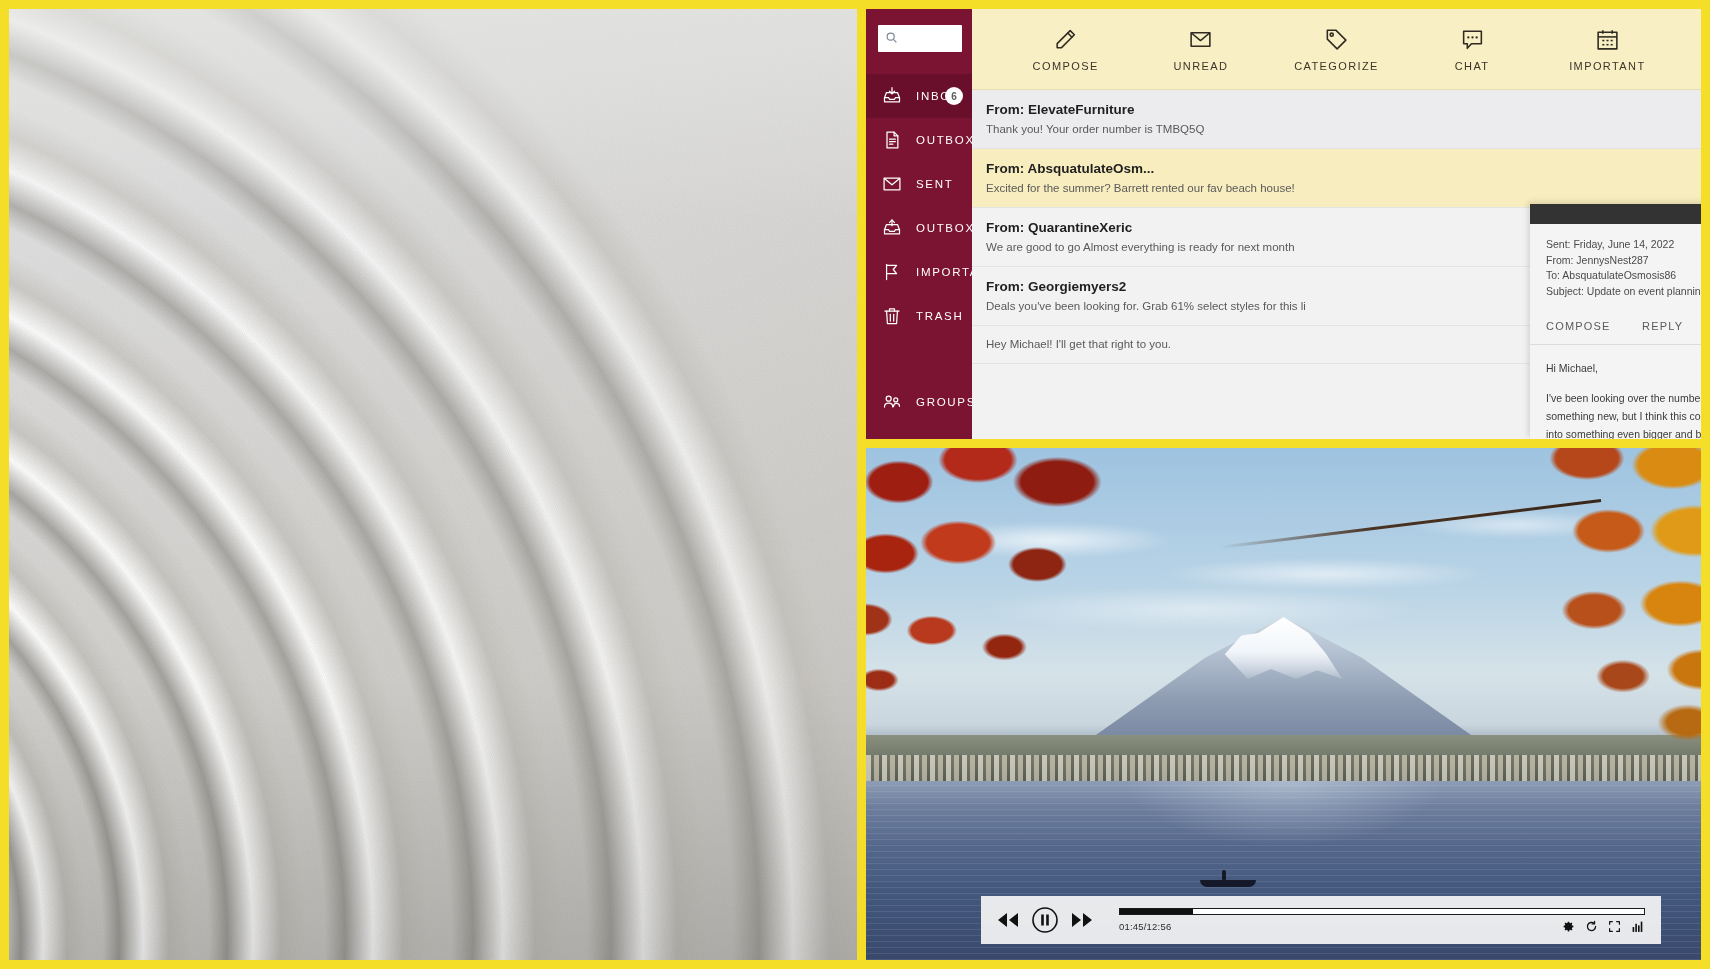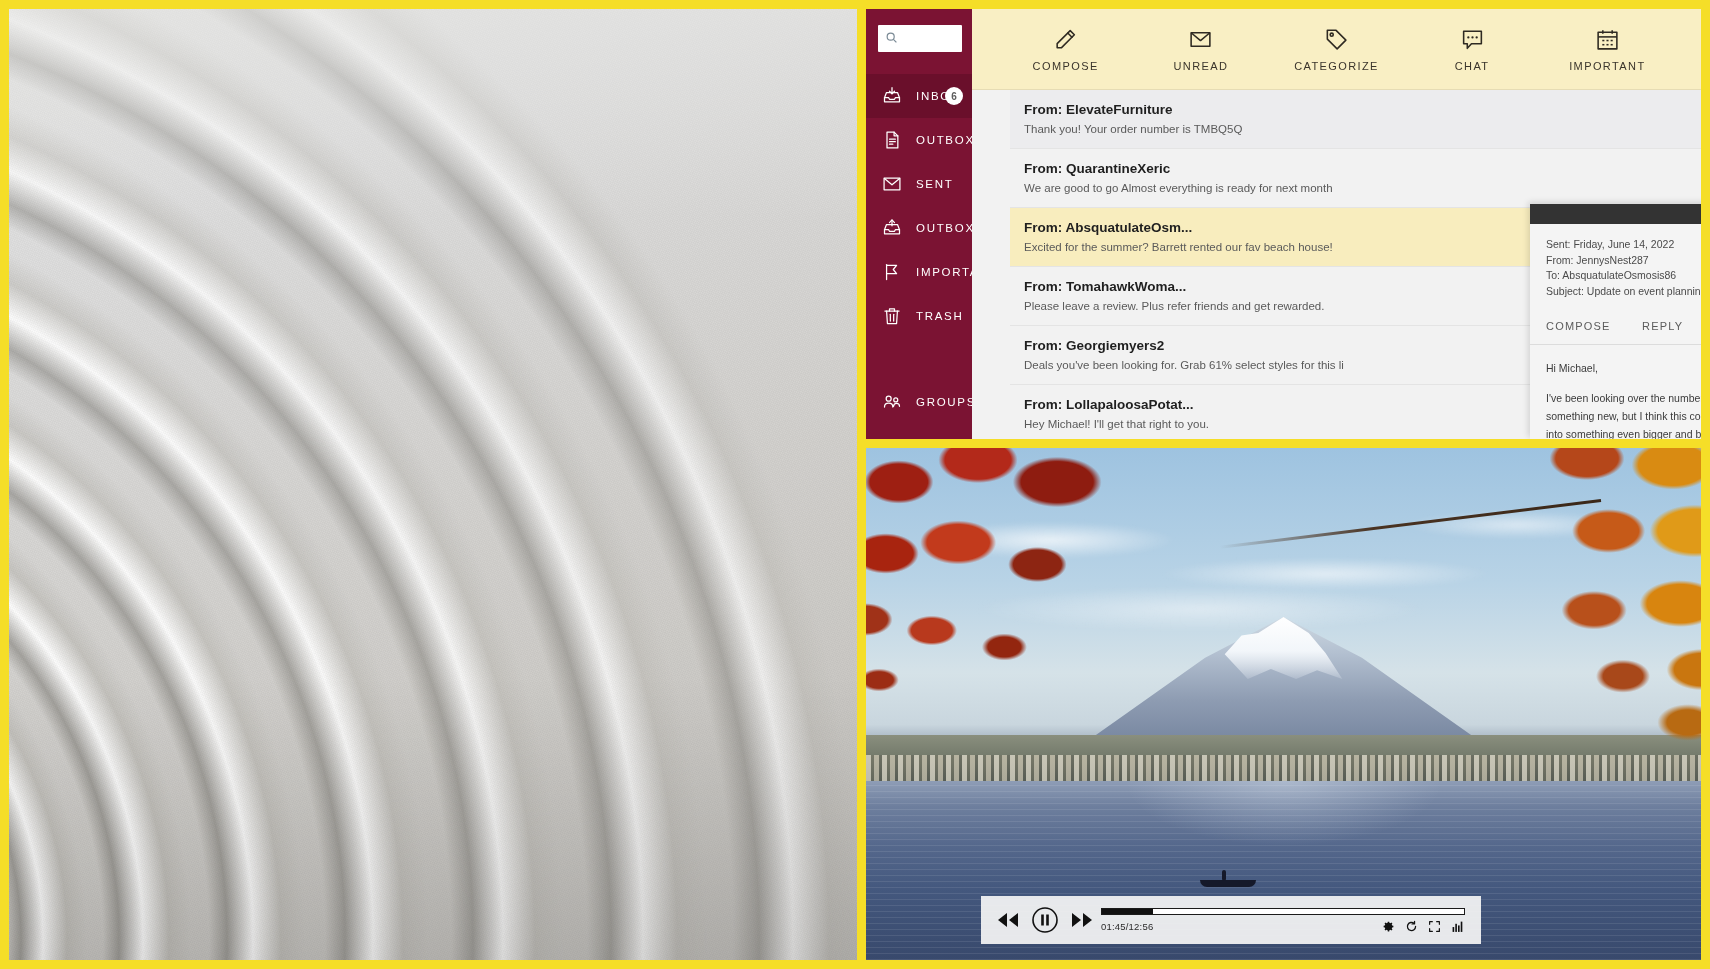--- a/index.html
+++ b/index.html
@@ -119,21 +119,21 @@
   .tb-item {
     display:flex; flex-direction:column; align-items:center; gap:8px;
     cursor:pointer; color:#2f2a22; min-width:84px;
   }
   .tb-item svg { width:25px; height:25px; display:block; }
   .tb-label { font-size:11px; letter-spacing:1.4px; color:#3a342b; }
 
   
   .mail-list {
     position:absolute; left:106px; top:81px; right:0; bottom:0;
-    background:#F2F2F2; overflow:hidden;padding-left:38px;
+    background:#F2F2F2; overflow:hidden;
   }
   .mail-row {
     padding:12px 14px 13px 14px; border-bottom:1px solid #e4e4e4;
     cursor:pointer; background:#F2F2F2;
   }
   .mail-row.unread { background:#F8EDBE; }
   .mail-row.read-light { background:#ECECEE; }
   .mail-from {
     font-size:13.5px; font-weight:bold; color:#1f1f1f; margin-bottom:6px;
     white-space:nowrap; overflow:hidden;
@@ -258,23 +258,23 @@
       radial-gradient(ellipse 40px 24px at 88% 88%, #b86a12 52%, rgba(0,0,0,0) 76%);
   }
   .branch {
     position:absolute; right:12%; top:10%; width:46%; height:3px;
     background:linear-gradient(90deg, rgba(60,40,26,0) 0%, #4a3322 40%, #3a2718 100%);
     transform:rotate(-7deg); transform-origin:right center;
   }
 
   
   .player {
-    position:absolute; left:115px; bottom:16px; width:500px; height:48px;
+    position:absolute; left:115px; bottom:16px; width:680px; height:48px;
     background:rgba(244,244,244,.93);
-    display:flex; align-items:center; padding:0 16px; gap:2px;
+    display:flex; align-items:center; padding:0 16px; gap:20px;
   }
   .pl-btns { display:flex; align-items:center; gap:12px; }
   .pl-btns svg { display:block; cursor:pointer; }
   .pl-right { flex:1; display:flex; flex-direction:column; gap:5px; padding-left:6px; }
   .pl-track {
     position:relative; height:7px; border:1px solid #1b1b1b; background:#fff;
     cursor:pointer;
   }
   .pl-fill { position:absolute; left:0; top:0; bottom:0; width:14%; background:#111; }
   .pl-bottom { display:flex; align-items:center; justify-content:space-between; }
@@ -452,38 +452,33 @@
         </span>
         <span class="tb-label">IMPORTANT</span>
       </div>
     </div>
 
     <div class="mail-list">
       <div class="mail-row read-light">
         <div class="mail-from">From: ElevateFurniture</div>
         <div class="mail-prev">Thank you! Your order number is TMBQ5Q</div>
       </div>
+      <div class="mail-row unread">
+        <div class="mail-from">From: AbsquatulateOsm...</div>
+        <div class="mail-prev">Excited for the summer? Barrett rented our fav beach house!</div>
+      </div>
       <div class="mail-row">
         <div class="mail-from">From: QuarantineXeric</div>
         <div class="mail-prev">We are good to go Almost everything is ready for next month</div>
       </div>
-      <div class="mail-row unread">
-        <div class="mail-from">From: AbsquatulateOsm...</div>
-        <div class="mail-prev">Excited for the summer? Barrett rented our fav beach house!</div>
-      </div>
-      <div class="mail-row">
-        <div class="mail-from">From: TomahawkWoma...</div>
-        <div class="mail-prev">Please leave a review. Plus refer friends and get rewarded.</div>
-      </div>
       <div class="mail-row">
         <div class="mail-from">From: Georgiemyers2</div>
         <div class="mail-prev">Deals you've been looking for. Grab 61% select styles for this li</div>
       </div>
       <div class="mail-row">
-        <div class="mail-from">From: LollapaloosaPotat...</div>
         <div class="mail-prev">Hey Michael! I'll get that right to you.</div>
       </div>
 
     </div>
 
     <div class="mail-detail">
       <div class="detail-titlebar"></div>
       <div class="detail-head">
         <div>Sent: Friday, June 14, 2022</div>
         <div>From: JennysNest287</div>

